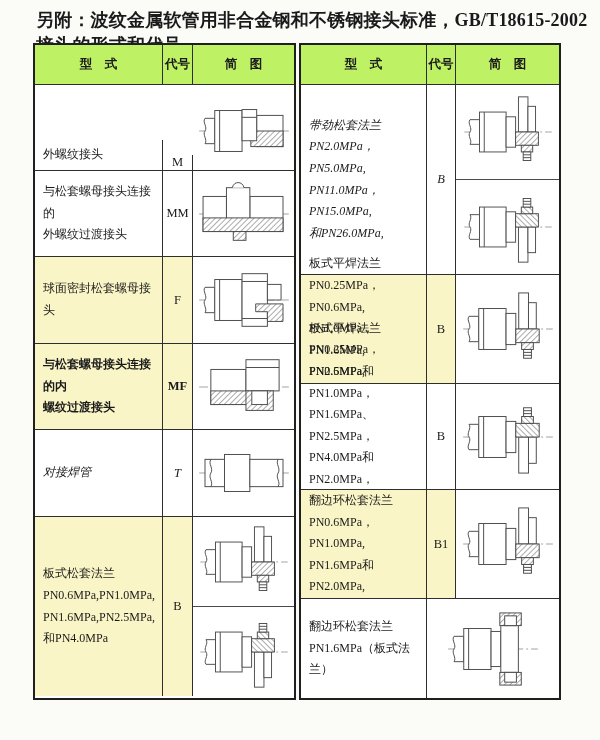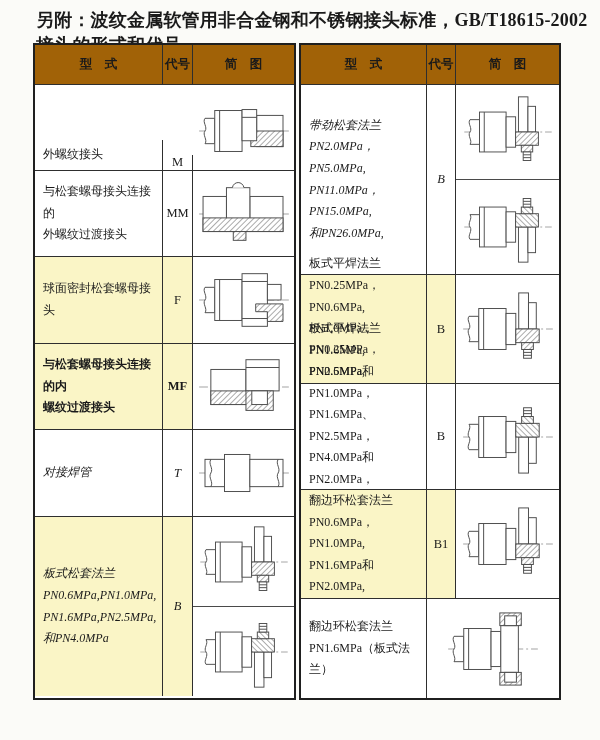--- a/index.html
+++ b/index.html
@@ -44,21 +44,21 @@
     flex:1 1 auto; justify-content:center; background:#fff; overflow:hidden;
   }
   .c-diag.split{flex-direction:column; align-items:stretch;}
   .half{
     flex:1 1 0; display:flex; align-items:center; justify-content:center;
     box-sizing:border-box;
   }
   .half:first-child{border-bottom:1px solid #4a4a4a;}
   .hdr{background:#a7d8f1; height:40px;}
   .hdr .cell{
-    background:#a16207; justify-content:center; padding:0;
+    background:#bef264; justify-content:center; padding:0;
     font-weight:bold; font-size:12.5px; white-space:pre;
   }
   .hl .c-type, .hl .c-code{background:#faf5c6;}
   svg.diag{display:block;}
   .defs-holder{position:absolute; width:0; height:0; overflow:hidden;}
 </style>
 </head>
 <body>
 
 <svg class="defs-holder" aria-hidden="true">
@@ -233,21 +233,21 @@
     <div class="row" style="height:87px;font-style:italic;">
       <div class="cell c-type">对接焊管</div>
       <div class="cell c-code">T</div>
       <div class="cell c-diag">
         <svg class="diag" viewBox="0 0 96 80" width="94" height="78">
             <use href="#d-weld"></use>
           </svg>
       </div>
     </div>
 
-    <div class="row hl" style="height:179px;font-style:italic;">
+    <div class="row hl" style="height:179px;">
       <div class="cell c-type">板式松套法兰
 PN0.6MPa,PN1.0MPa,
 PN1.6MPa,PN2.5MPa,
 和PN4.0MPa</div>
       <div class="cell c-code">B</div>
       <div class="cell c-diag split">
         <div class="half">
           <svg class="diag" viewBox="0 0 96 80" width="92" height="76">
               <use href="#d-flange-up"></use>
             </svg>

